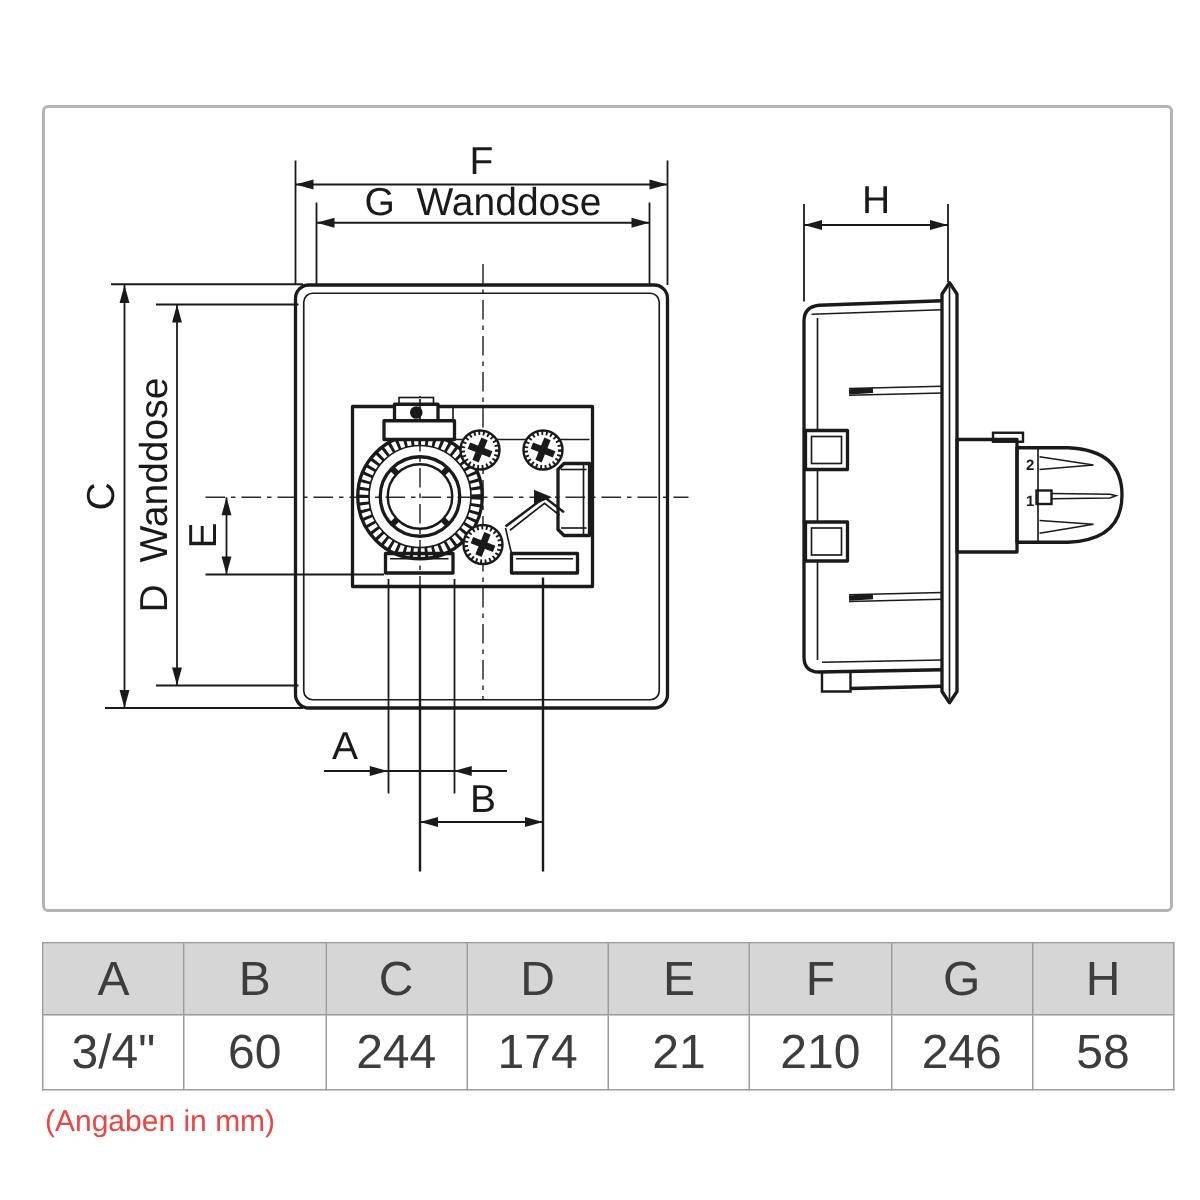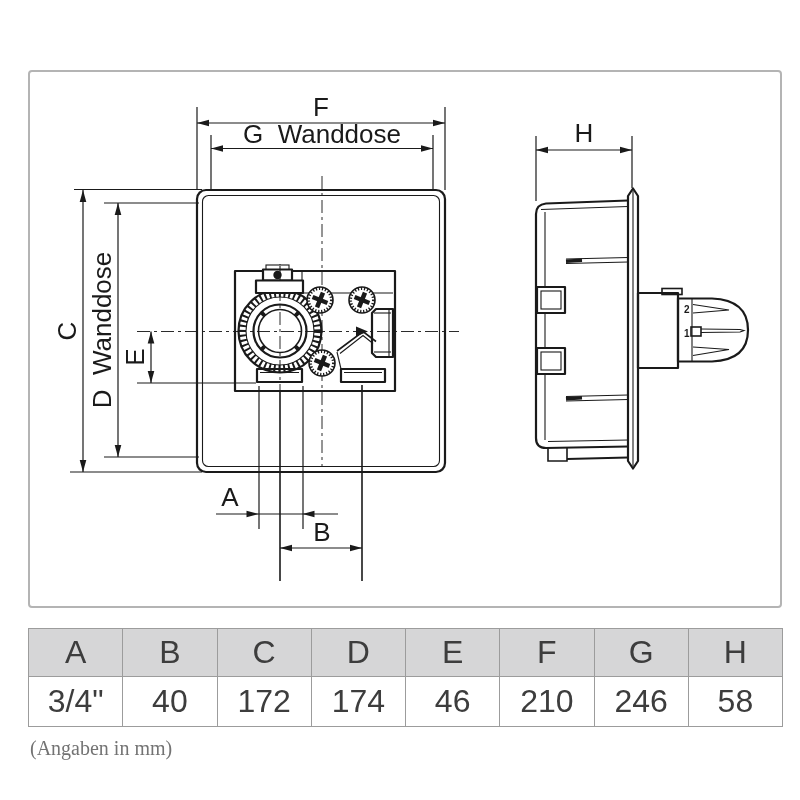--- a/index.html
+++ b/index.html
@@ -19,22 +19,22 @@
   .mark{font:10px "Liberation Sans",sans-serif;fill:#1a1a1a;font-weight:bold;}
 
   
   .dim-table{position:absolute;left:28px;top:628px;width:755px;border-collapse:collapse;
              table-layout:fixed;}
   .dim-table th,.dim-table td{border:1px solid #9c9c9c;text-align:center;vertical-align:middle;
              font-weight:400;color:#3d3d3d;font-family:"Liberation Sans",sans-serif;}
   .dim-table th{background:#d6d6d7;height:45px;font-size:32px;}
   .dim-table td{background:#ffffff;height:47px;font-size:32px;}
 
-  .units-note{position:absolute;left:30px;top:737px;font-size:20px;color:#737373;
-              font-family:Liberation Serif, serif;}
+  .units-note{position:absolute;left:30px;top:737px;font-size:20px;color:#ef4444;
+              font-family:Liberation Sans, sans-serif;}
 </style>
 </head>
 <body>
 
 <div class="page">
 
   <svg class="drawing-svg" width="800" height="620" viewBox="0 0 800 620">
 
     <rect x="29" y="71" width="752" height="536" rx="3" fill="#ffffff" stroke="#b4b4b4" stroke-width="2"></rect>
 
@@ -237,24 +237,24 @@
       <th>B</th>
       <th>C</th>
       <th>D</th>
       <th>E</th>
       <th>F</th>
       <th>G</th>
       <th>H</th>
     </tr>
     <tr>
       <td>3/4"</td>
-      <td>40</td>
-      <td>172</td>
+      <td>60</td>
+      <td>244</td>
       <td>174</td>
-      <td>46</td>
+      <td>21</td>
       <td>210</td>
       <td>246</td>
       <td>58</td>
     </tr>
   </tbody>
     </table>
 
   <div class="units-note">(Angaben in mm)</div>
 
 </div>

